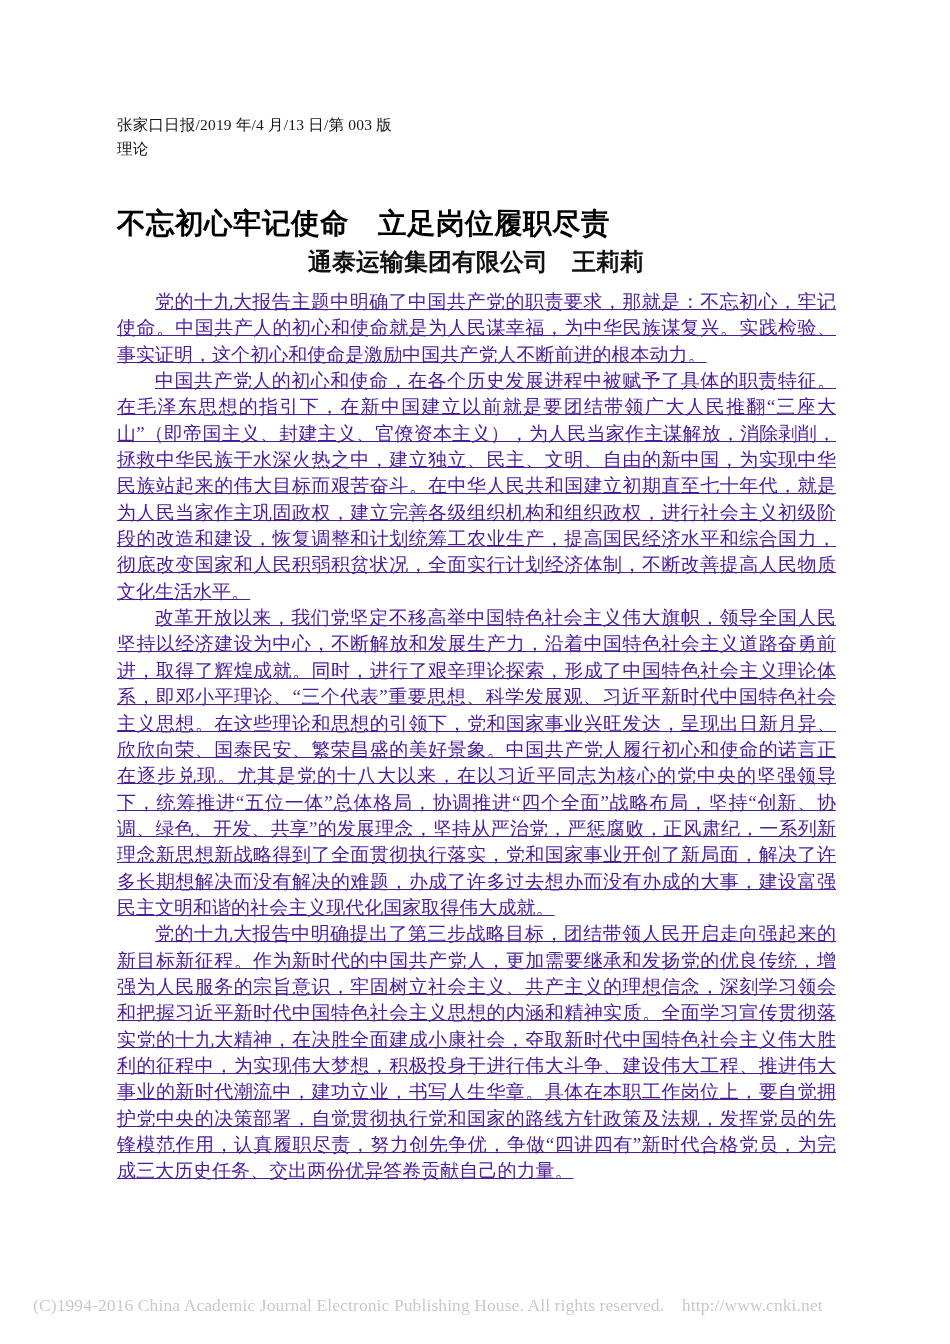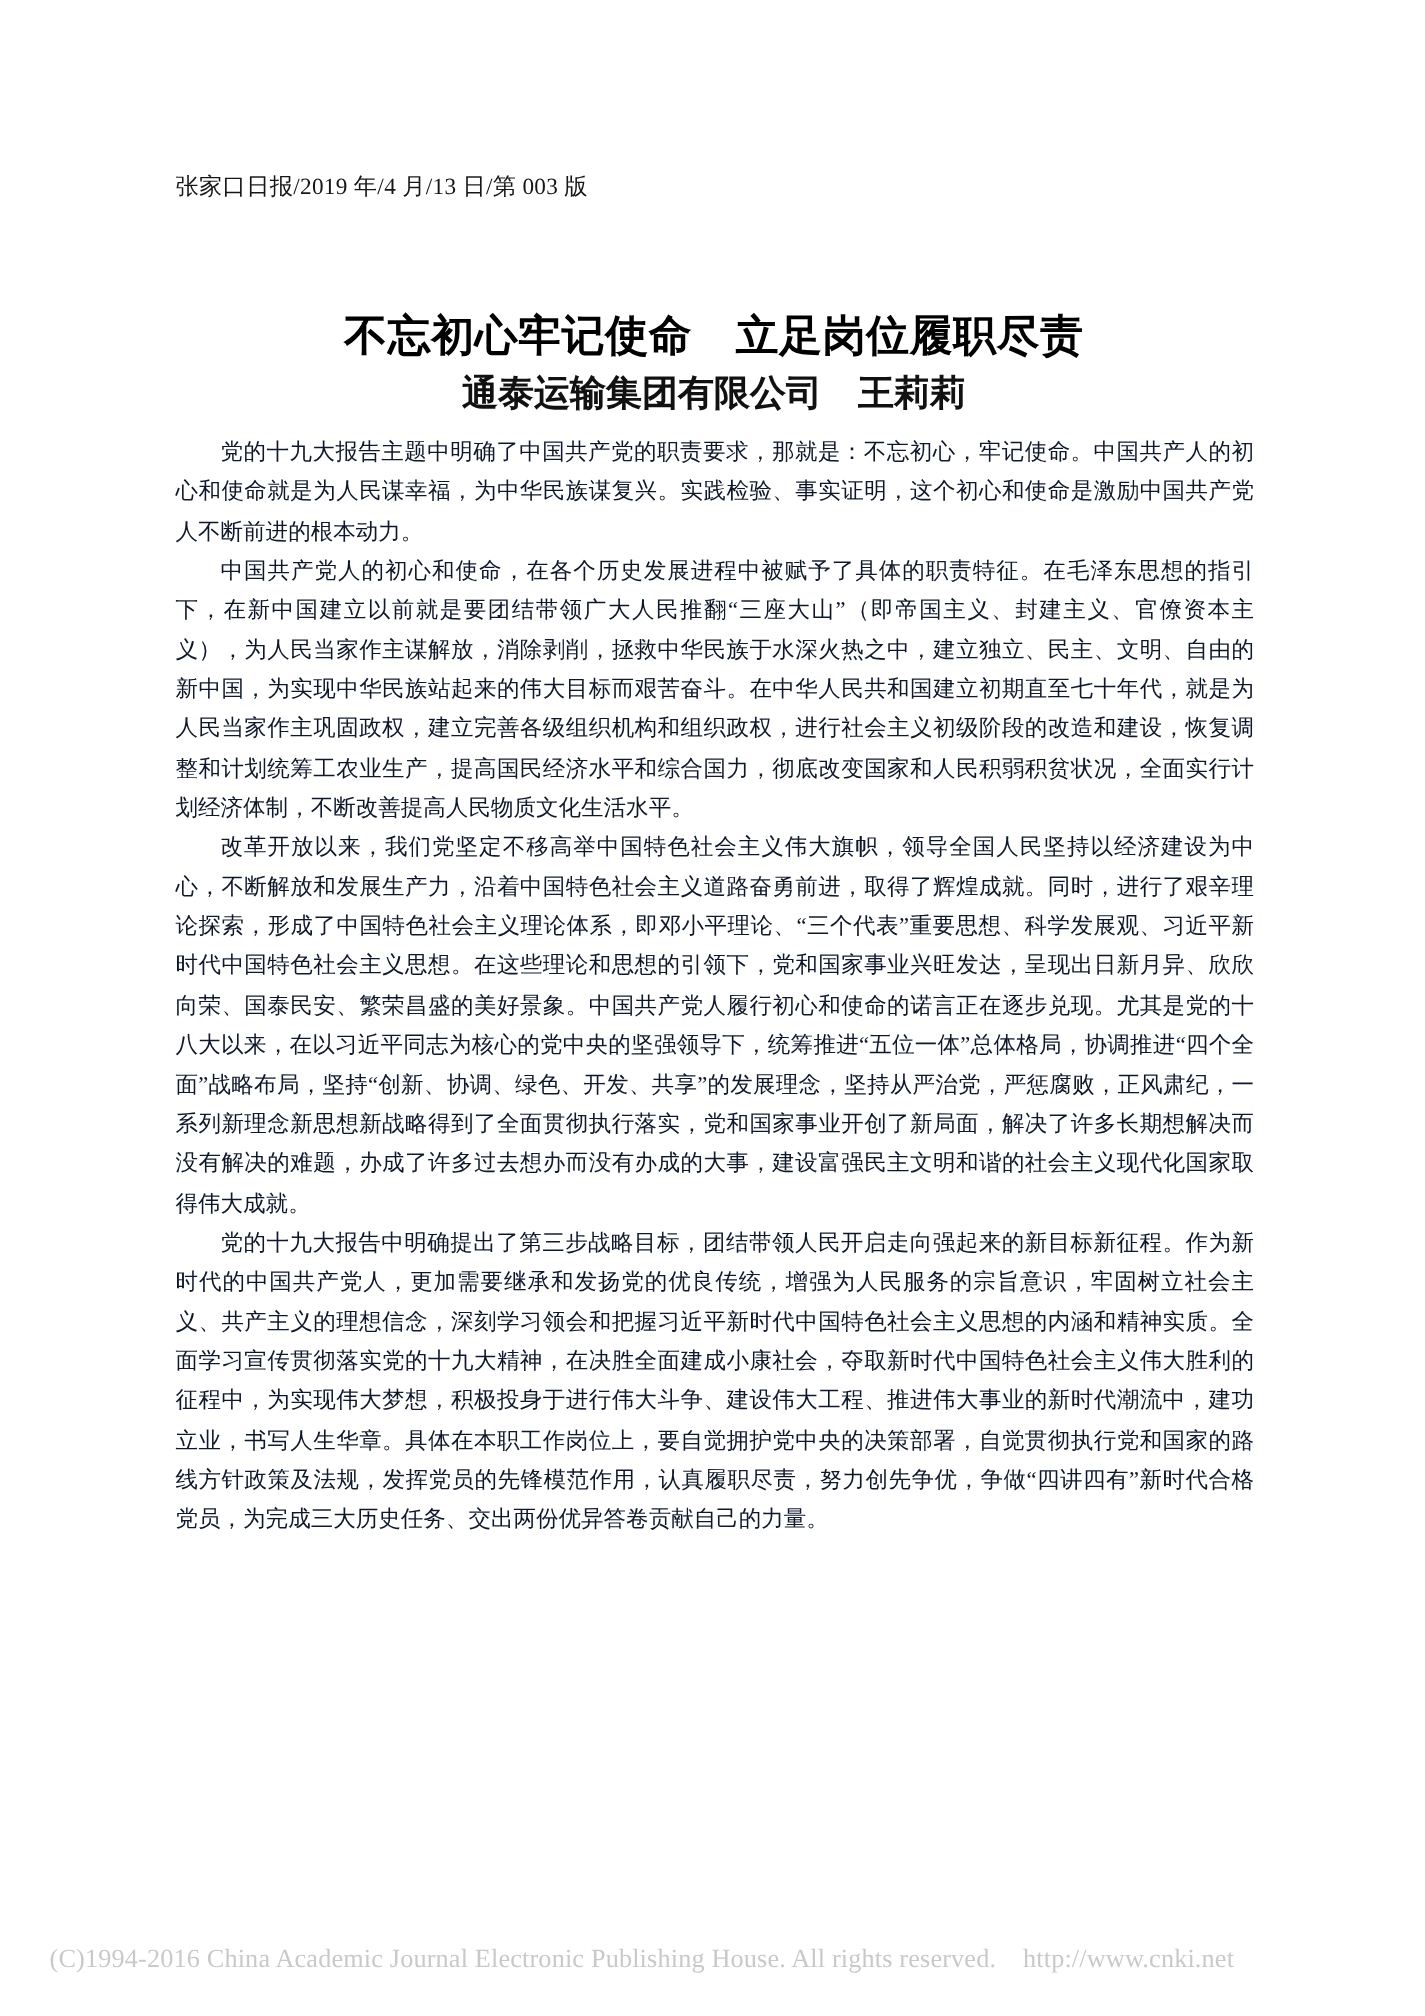--- a/index.html
+++ b/index.html
@@ -35,21 +35,21 @@
     letter-spacing: 0.2px;
   }
   .doc-header .hdr-line { display: block; white-space: pre; }
 
   
   .doc-title {
     position: absolute;
     left: 117px;
     top: 186px;
     width: 718px;
-    text-align: center;
+    text-align: left;
     font-family: "Liberation Sans", "DejaVu Sans", sans-serif;
     font-size: 28.5px;
     font-weight: bold;
     letter-spacing: 0.5px;
     color: #000000;
     white-space: pre;
   }
 
   
   .doc-byline {
@@ -66,29 +66,30 @@
 
   
   .doc-body {
     position: absolute;
     left: 117px;
     top: 289px;
     width: 719px;
   }
   .doc-body p {
     margin: 0;
-    font-size: 15px;
+    font-size: 19px;
     line-height: 26.35px;
     text-align: justify;
     text-align-last: left;
     text-justify: inter-character;
     text-indent: 2em;
-    color: #0f172a;
+    color: #4c1d95;
     letter-spacing: 0.02px;
     word-break: break-all;
+    text-decoration: underline;
   }
 
   
   .doc-footer {
     position: absolute;
     left: 137px;
     top: 1241px;
     width: 698px;
     border-top: 1.1px solid #3a3a3a;
     padding-top: 4px;
@@ -109,20 +110,21 @@
     letter-spacing: 0.1px;
   }
 </style>
 </head>
 <body>
 
 <div class="page">
 
   <div class="doc-header">
     <span class="hdr-line">张家口日报/2019 年/4 月/13 日/第 003 版</span>
+    <span class="hdr-line">理论</span>
   </div>
 
   <h1 class="doc-title">不忘初心牢记使命　立足岗位履职尽责</h1>
 
   <div class="doc-byline">通泰运输集团有限公司　王莉莉</div>
 
   <div class="doc-body">
     <p>党的十九大报告主题中明确了中国共产党的职责要求，那就是：不忘初心，牢记使命。中国共产人的初心和使命就是为人民谋幸福，为中华民族谋复兴。实践检验、事实证明，这个初心和使命是激励中国共产党人不断前进的根本动力。</p>
     <p>中国共产党人的初心和使命，在各个历史发展进程中被赋予了具体的职责特征。在毛泽东思想的指引下，在新中国建立以前就是要团结带领广大人民推翻“三座大山”（即帝国主义、封建主义、官僚资本主义），为人民当家作主谋解放，消除剥削，拯救中华民族于水深火热之中，建立独立、民主、文明、自由的新中国，为实现中华民族站起来的伟大目标而艰苦奋斗。在中华人民共和国建立初期直至七十年代，就是为人民当家作主巩固政权，建立完善各级组织机构和组织政权，进行社会主义初级阶段的改造和建设，恢复调整和计划统筹工农业生产，提高国民经济水平和综合国力，彻底改变国家和人民积弱积贫状况，全面实行计划经济体制，不断改善提高人民物质文化生活水平。</p>
     <p>改革开放以来，我们党坚定不移高举中国特色社会主义伟大旗帜，领导全国人民坚持以经济建设为中心，不断解放和发展生产力，沿着中国特色社会主义道路奋勇前进，取得了辉煌成就。同时，进行了艰辛理论探索，形成了中国特色社会主义理论体系，即邓小平理论、“三个代表”重要思想、科学发展观、习近平新时代中国特色社会主义思想。在这些理论和思想的引领下，党和国家事业兴旺发达，呈现出日新月异、欣欣向荣、国泰民安、繁荣昌盛的美好景象。中国共产党人履行初心和使命的诺言正在逐步兑现。尤其是党的十八大以来，在以习近平同志为核心的党中央的坚强领导下，统筹推进“五位一体”总体格局，协调推进“四个全面”战略布局，坚持“创新、协调、绿色、开发、共享”的发展理念，坚持从严治党，严惩腐败，正风肃纪，一系列新理念新思想新战略得到了全面贯彻执行落实，党和国家事业开创了新局面，解决了许多长期想解决而没有解决的难题，办成了许多过去想办而没有办成的大事，建设富强民主文明和谐的社会主义现代化国家取得伟大成就。</p>

